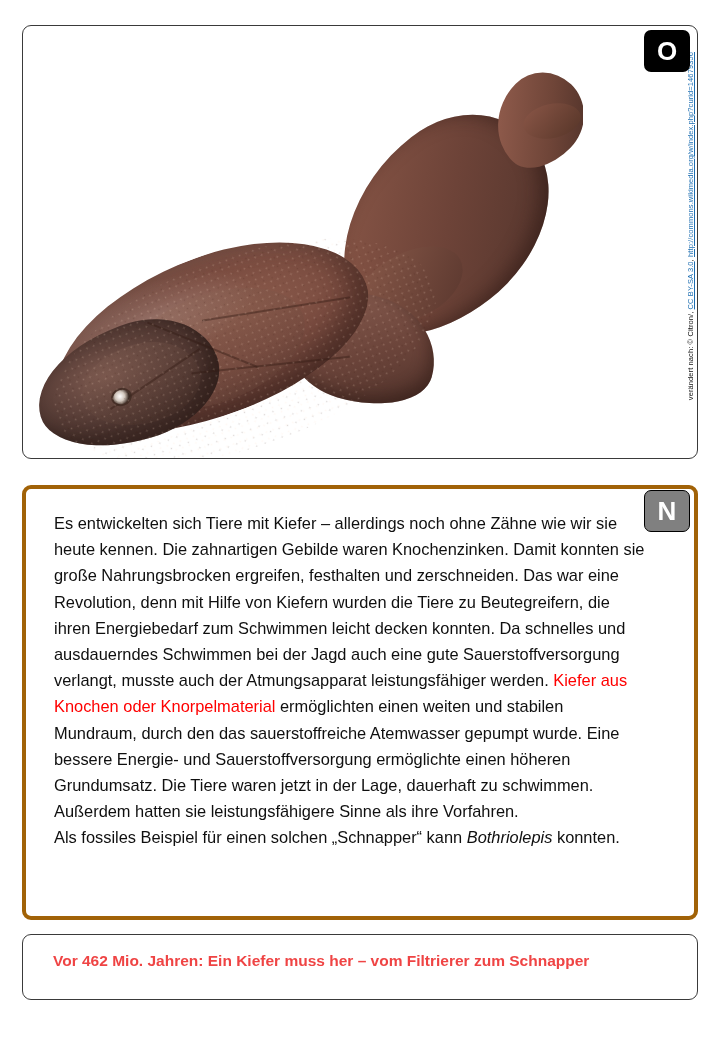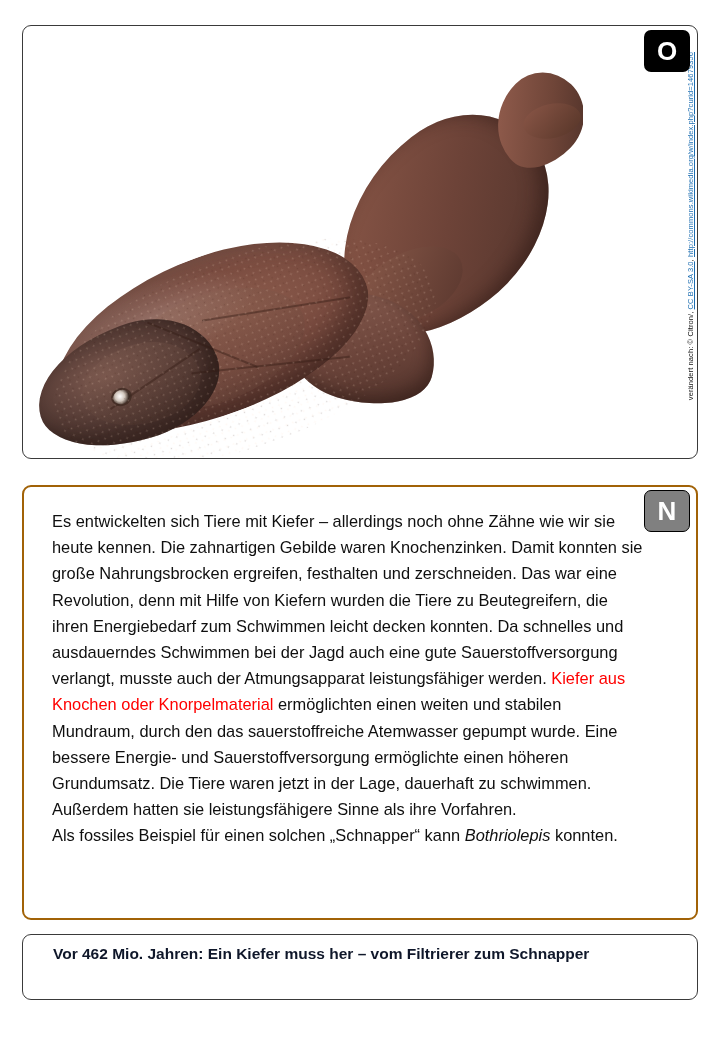--- a/index.html
+++ b/index.html
@@ -266,21 +266,21 @@
     border: 1px solid #000000;
   }
 
   
   .text-card {
     position: absolute;
     left: 22px;
     top: 485px;
     width: 676px;
     height: 435px;
-    border: 2px solid #a16207;
+    border: 4px solid #a16207;
     border-radius: 9px;
     background: #ffffff;
     box-sizing: border-box;
   }
   .body-text {
     position: absolute;
     left: 28px;
     top: 21px;
     width: 596px;
     font-family: "Liberation Sans", sans-serif;
@@ -300,27 +300,27 @@
     width: 676px;
     height: 66px;
     border: 1px solid #3a3a3a;
     border-radius: 9px;
     background: #ffffff;
     box-sizing: border-box;
   }
   .title-text {
     position: absolute;
     left: 30px;
-    top: 7px;
+    top: 14px;
     width: 600px;
     font-family: "Liberation Sans", sans-serif;
     font-size: 15.5px;
     font-weight: bold;
     line-height: 24px;
-    color: #0f172a;
+    color: #ef4444;
   }
 
   
   .footer {
     position: absolute;
     left: 22px;
     top: 1010px;
     width: 676px;
     height: 18px;
     display: flex;

